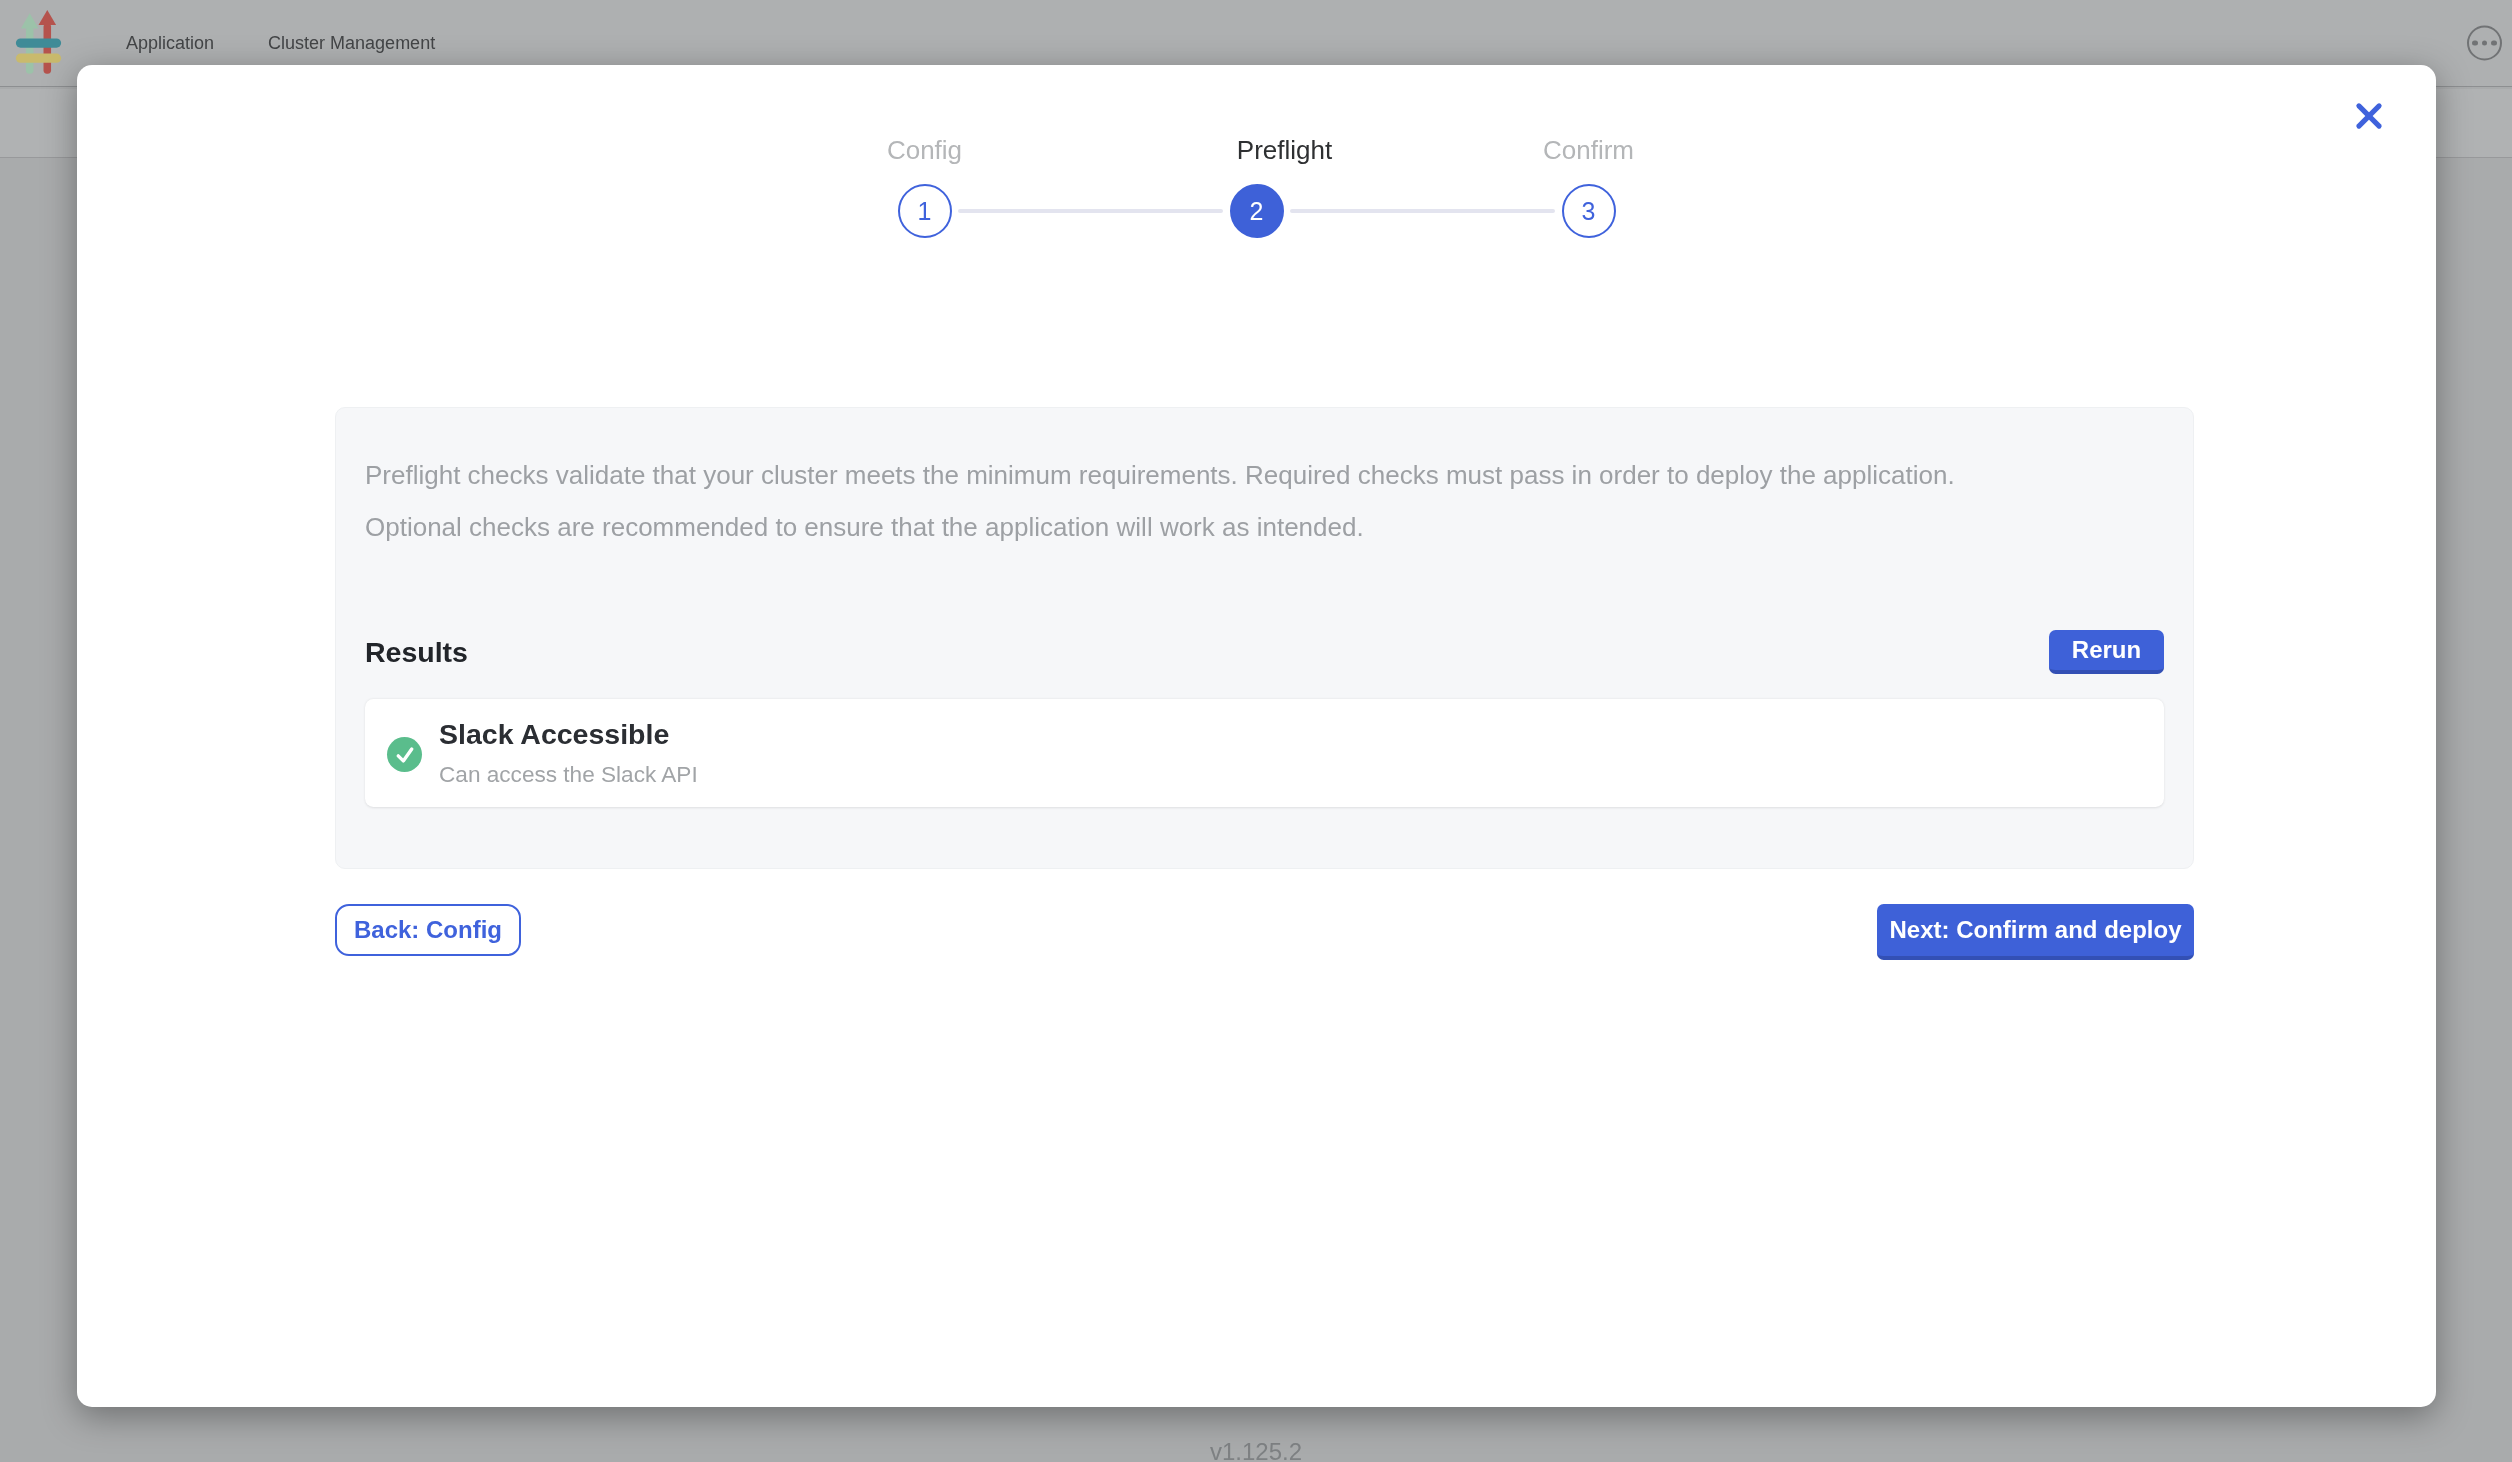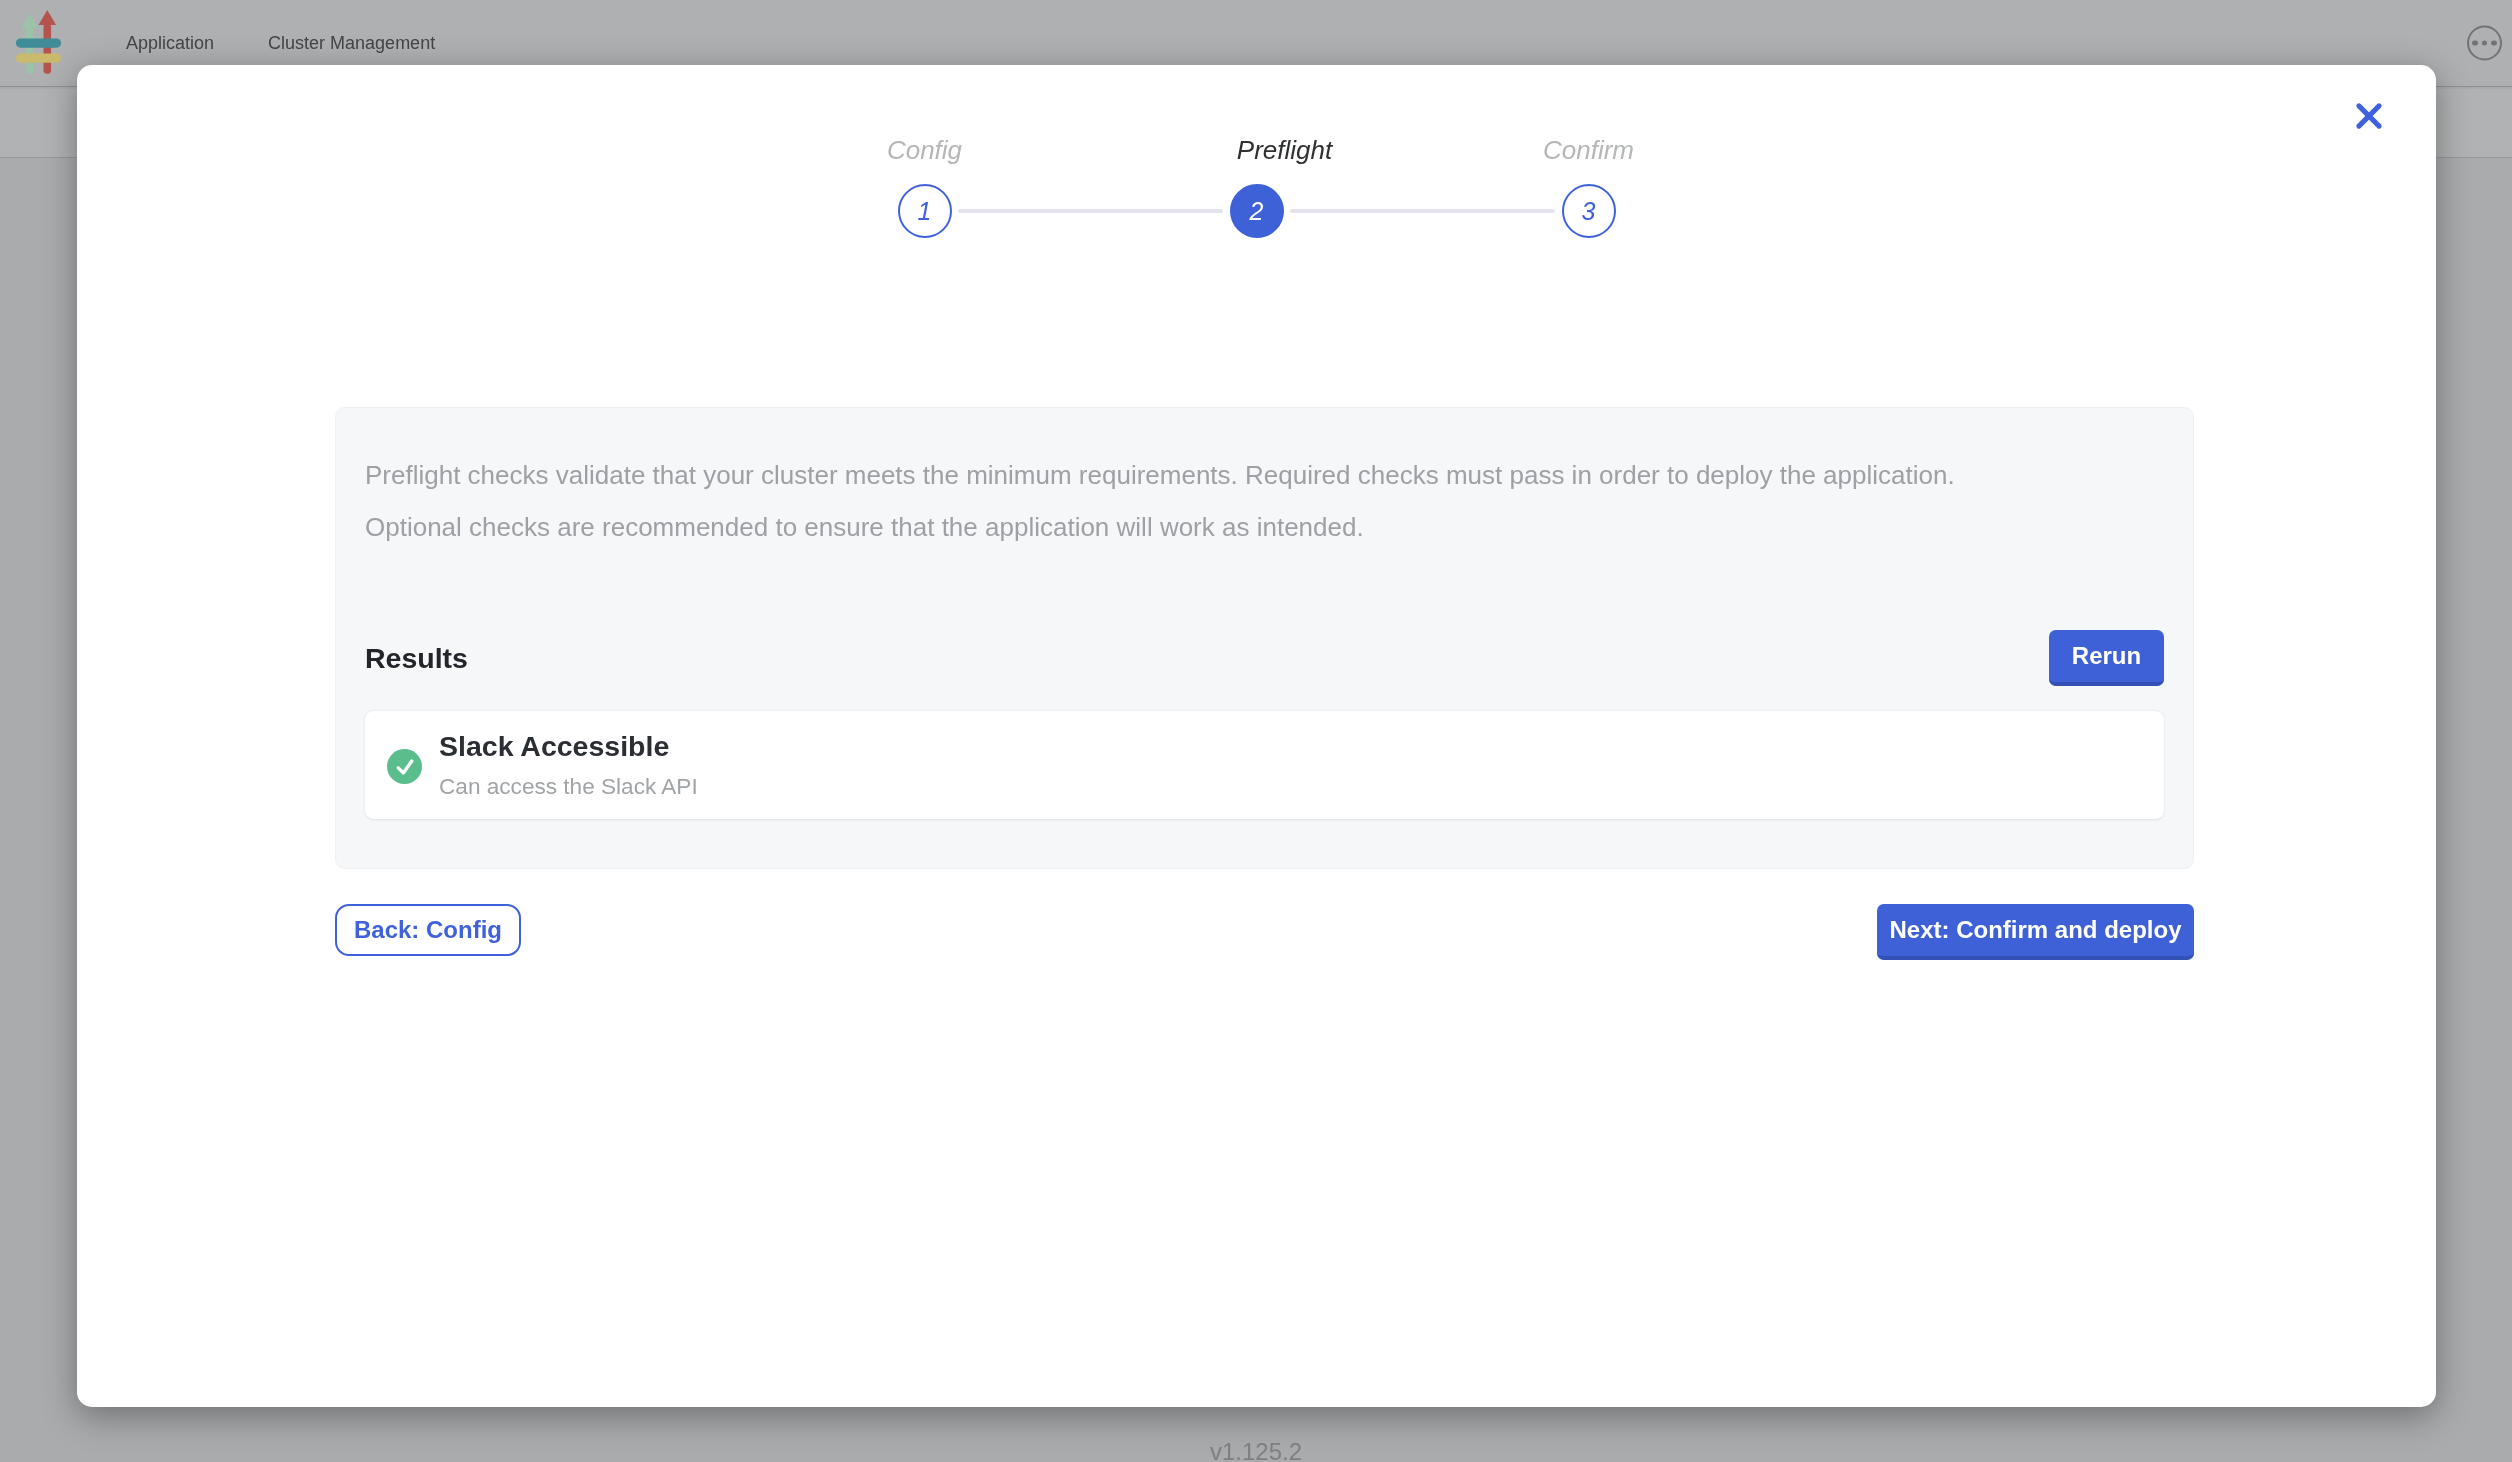--- a/index.html
+++ b/index.html
@@ -24,21 +24,21 @@
     text-align:center; font-size:24px; color:#7e8183; }
 
   
   .modal { position:absolute; left:77px; top:65px; width:2359px; height:1342px;
     background:#ffffff; border-radius:15px;
     box-shadow:0 8.4px 34px rgba(0,0,0,0.35); }
   .close-btn { position:absolute; top:32px; right:49px; width:37px; height:37px;
     cursor:pointer; display:flex; align-items:center; justify-content:center; }
 
   
-  .stepper { width:718px; margin:72px auto 0; display:flex; align-items:center;font-style:italic; }
+  .stepper { width:718px; margin:72px auto 0; display:flex; align-items:center; }
   .step { position:relative; width:54px; height:54px; flex:0 0 auto; margin-top:47px; }
   .step-label { position:absolute; bottom:calc(100% + 18.4px); left:50%;
     transform:translateX(-50%); white-space:nowrap; font-size:26px; color:#b4b6b8; }
   .step.active .step-label { color:#2e3032;margin-left:28px; }
   .step-circle { width:54px; height:54px; border-radius:50%; background:#fff;
     border:2.5px solid #3f62dc; color:#3f62dc; font-size:25px;
     display:flex; align-items:center; justify-content:center; cursor:pointer; }
   .step.active .step-circle { background:#3e61d8; border-color:#3e61d8; color:#fff; }
   .connector { flex:1 1 auto; height:4.2px; background:#e3e4ef; margin:47px 6.7px 0;
     border-radius:2.5px; }
@@ -50,21 +50,21 @@
   .card-title { font-size:39px; font-weight:bold; color:#20232a; letter-spacing:0.4px; }
   .card-desc { margin-top:13.4px; max-width:1660px; font-size:26px;
     line-height:52px; color:#9da0a4; }
   .results-row { margin-top:77px; display:flex; align-items:center;
     justify-content:space-between; }
   .results-heading { font-size:28.5px; font-weight:bold; color:#22252a; }
   .btn { border:none; border-radius:6.7px; font-family:inherit; cursor:pointer;
     font-weight:bold; }
   .btn-primary { background:#3e61d8; color:#ffffff; font-size:24px;
     border-bottom:4.2px solid #3350b5; }
-  .rerun-btn { width:115px; height:56px; }
+  .rerun-btn { width:115px; height:44px; }
   .check-row { margin-top:25px; background:#ffffff; border-radius:8.4px;
     box-shadow:0 0.8px 2.5px rgba(0,0,0,0.10); padding:18.4px 22px;
     display:flex; align-items:center; }
   .check-icon { width:35px; height:35px; border-radius:50%; background:#5abd8c;
     flex:0 0 auto; margin-top:3.4px; display:flex; align-items:center;
     justify-content:center; }
   .check-text { margin-left:17px; }
   .check-name { font-size:28.5px; font-weight:bold; color:#2b2e33; }
   .check-detail { margin-top:11.7px; font-size:22.6px; color:#a1a4a7; }
 

